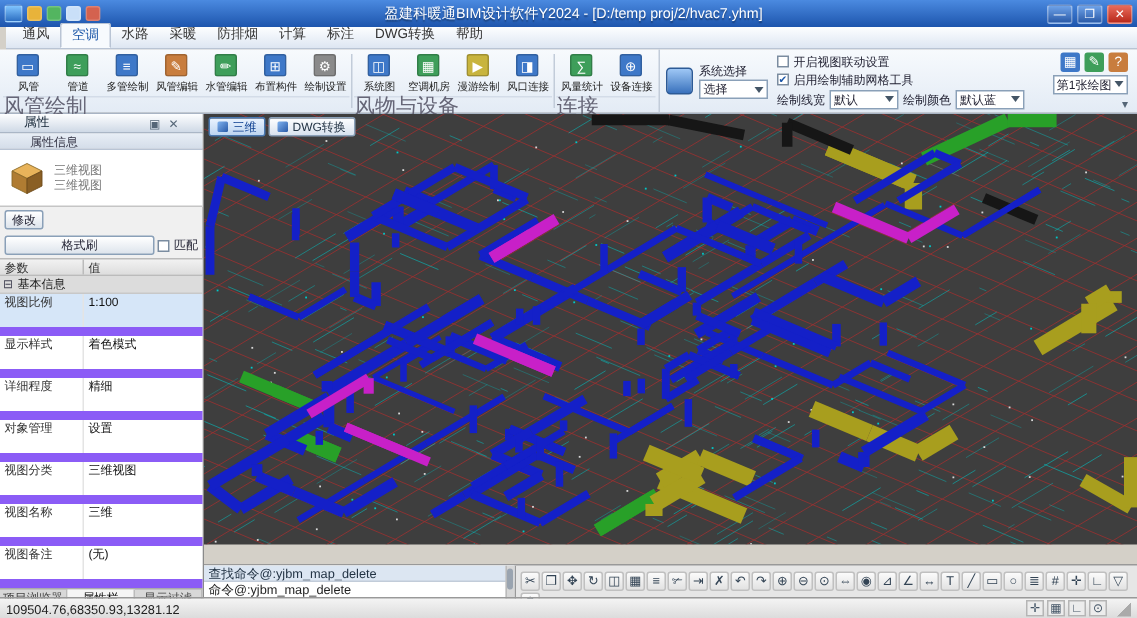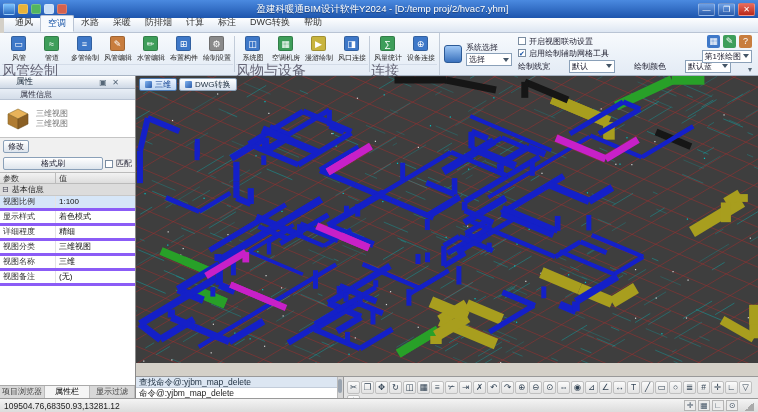--- a/index.html
+++ b/index.html
@@ -38,21 +38,21 @@
   .rsys{display:flex;gap:4px;align-items:center;flex:none}
   .sysicon{width:18px;height:18px;background:linear-gradient(#9ec7f5,#3a72bd);border-radius:3px;border:1px solid #2c5a96;flex:none}
   .slab{font-size:8px;color:#223;white-space:nowrap}
   .combo{height:13px;border:1px solid #8aa0b8;background:#fff;display:inline-flex;align-items:center;font-size:8px;
     padding:0 2px;color:#223;min-width:46px;justify-content:space-between;gap:2px;cursor:pointer;white-space:nowrap}
   .ar{width:0;height:0;border-left:3px solid transparent;border-right:3px solid transparent;border-top:4px solid #456;display:inline-block;flex:none}
   .ropts{display:flex;flex-direction:column;gap:1px;justify-content:center;min-width:0}
   .chk{display:flex;align-items:center;gap:3px;font-size:8px;color:#223;cursor:pointer;white-space:nowrap}
   .box{width:8px;height:8px;border:1px solid #7a8ca0;background:#fff;display:inline-block;font-size:7px;line-height:7px;
     text-align:center;color:#1a56a8;font-style:normal;flex:none}
-  .optrow{display:flex;align-items:center;gap:19px}
+  .optrow{display:flex;align-items:center;gap:3px}
   .olab{font-size:8px;color:#223;white-space:nowrap}
   .rcol3{display:flex;flex-direction:column;gap:2px;justify-content:center;margin-left:auto;padding-right:2px;flex:none}
   .ricons{display:flex;gap:3px;justify-content:flex-end;align-items:center}
   .rico{width:13px;height:13px;border-radius:2px;font-size:9px;line-height:13px;text-align:center;color:#fff;cursor:pointer;flex:none}
   .chev{color:#567;font-size:8px;cursor:pointer}
 
   
   #props{position:absolute;left:0;top:76px;width:136px;height:322px;background:#f0f0f0;border-right:1px solid #8a8a8a;
     display:flex;flex-direction:column}
   .phead{height:13px;background:linear-gradient(#fdfeff,#cfd9e6);border-bottom:1px solid #aab6c6;display:flex;
@@ -66,21 +66,21 @@
   .pbtn{height:13px;font-size:8px;border:1px solid #8aa0b8;background:linear-gradient(#fff,#dde4ec);border-radius:2px;
     padding:0 4px;cursor:pointer;font-family:inherit;color:#223;white-space:nowrap}
   .grow{flex:1}
   .pgridhead{height:12px;display:flex;background:linear-gradient(#f2f2f2,#ddd);border-top:1px solid #bbb;border-bottom:1px solid #bbb;
     font-size:8px;color:#333;flex:none}
   .pgridhead span{padding:0 3px;line-height:11px}
   .pgridhead span:first-child{width:56px;border-right:1px solid #bbb}
   .pgroup{height:12px;background:#dcdcdc;border-bottom:1px solid #c8c8c8;font-size:8px;display:flex;align-items:center;gap:3px;
     padding:0 2px;color:#222;flex:none;cursor:pointer}
   .exp{font-style:normal;font-size:8px;line-height:8px;color:#445}
-  .prow{height:15px;display:flex;border-bottom:3px solid #8b5cf6;background:#fff;font-size:8px;flex:none;cursor:default}
+  .prow{height:28px;display:flex;border-bottom:6px solid #8b5cf6;background:#fff;font-size:8px;flex:none;cursor:default}
   .prow.sel{background:#d6e6f8}
   .pk{width:56px;padding:0 3px;border-right:1px solid #e4e4e4;color:#333;line-height:11px;overflow:hidden;white-space:nowrap}
   .pv{flex:1;padding:0 3px;color:#111;line-height:11px;overflow:hidden;white-space:nowrap}
   .pfill{flex:1;background:#fff}
   .ptabs{height:13px;display:flex;background:#d8d8d8;border-top:1px solid #aaa;flex:none}
   .ptab{flex:1;font-size:8px;text-align:center;line-height:12px;color:#444;border-right:1px solid #bbb;cursor:pointer;
     white-space:nowrap;overflow:hidden}
   .ptab.on{background:#f5f5f5;color:#000}
 
   
@@ -307,20 +307,24 @@
         <span class="pk">视图比例</span>
         <span class="pv">1:100</span>
       </div>
       <div class="prow">
         <span class="pk">显示样式</span>
         <span class="pv">着色模式</span>
       </div>
       <div class="prow">
         <span class="pk">详细程度</span>
         <span class="pv">精细</span>
+      </div>
+      <div class="prow">
+        <span class="pk">对象管理</span>
+        <span class="pv">设置</span>
       </div>
       <div class="prow">
         <span class="pk">视图分类</span>
         <span class="pv">三维视图</span>
       </div>
       <div class="prow">
         <span class="pk">视图名称</span>
         <span class="pv">三维</span>
       </div>
       <div class="prow">

